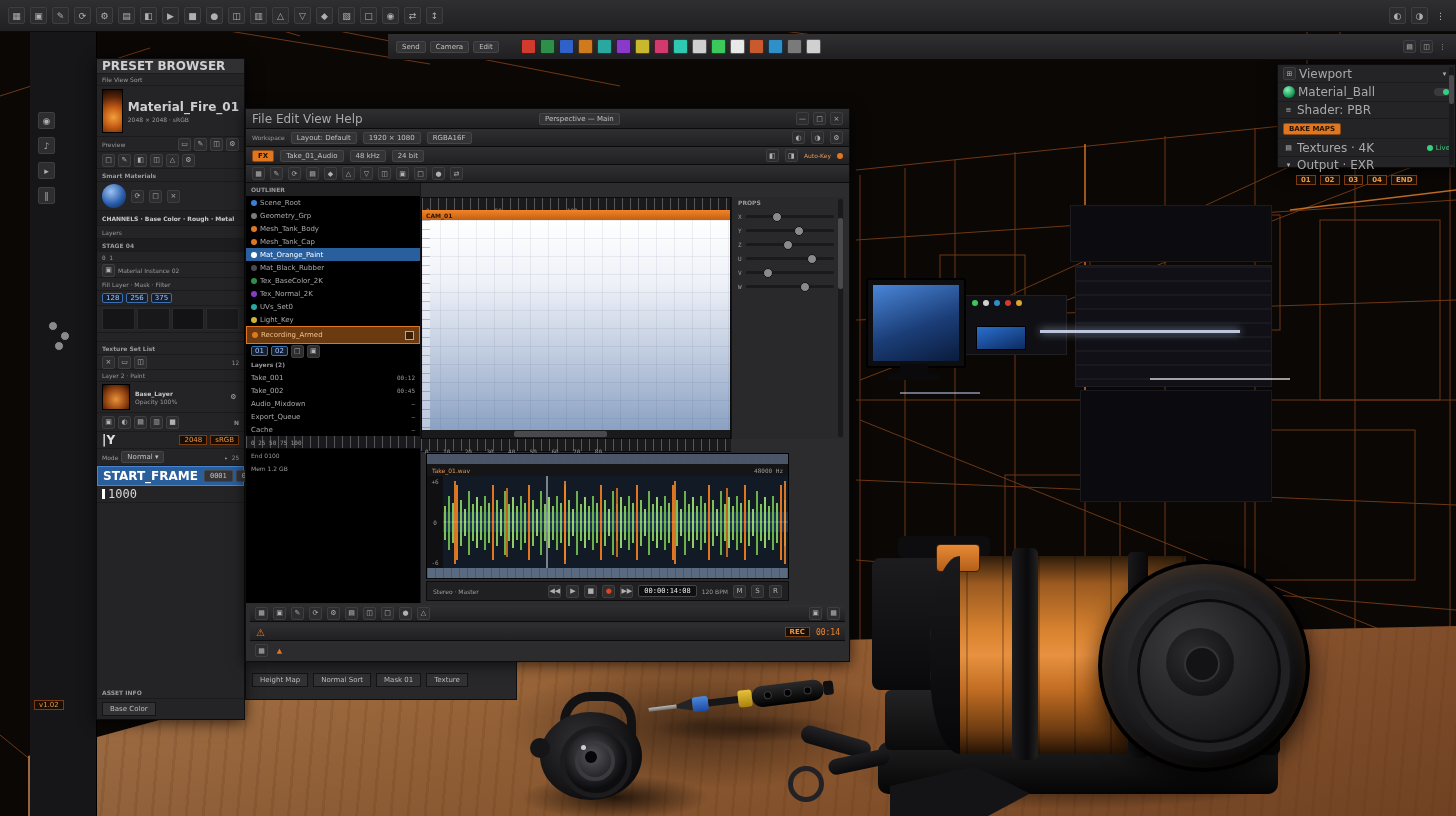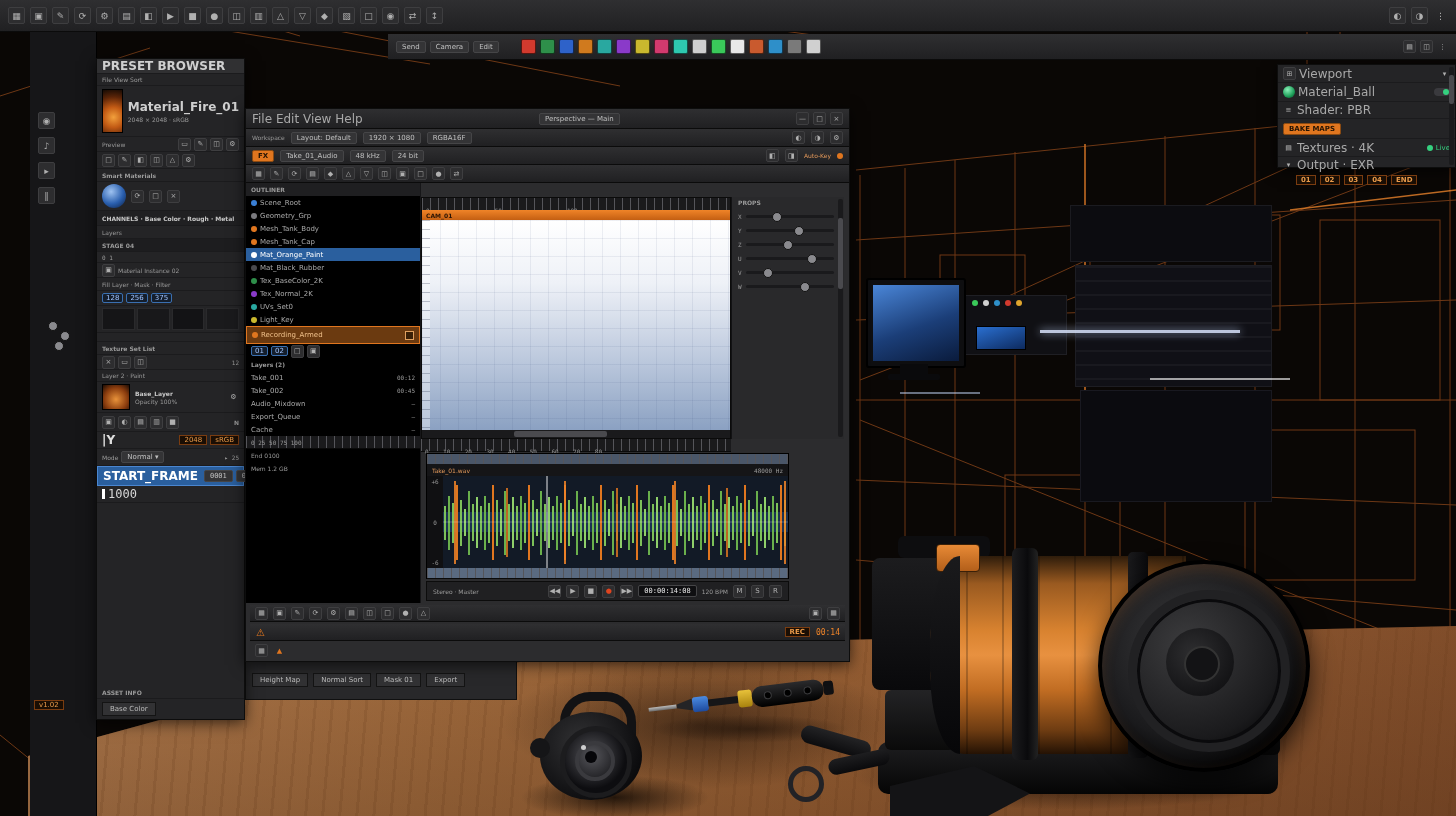--- a/index.html
+++ b/index.html
@@ -364,21 +364,21 @@
       </div>
     <div class="lrow" style="height:20px;border-bottom:none">
       <span class="tab">Base Color</span>
     </div>
   </div>
 
   <div class="p row" style="left:245px;top:660px;width:272px;height:40px;background:#28282a;border:1px solid #101010;z-index:9;padding:0 6px;gap:5px;box-sizing:border-box">
     <span class="tab">Height Map</span>
     <span class="tab">Normal Sort</span>
     <span class="tab">Mask 01</span>
-    <span class="tab">Export</span>
+    <span class="tab">Texture</span>
   </div>
 
   <div class="p panel" style="left:245px;top:108px;width:603px;height:552px;z-index:10;background:#2c2c2e">
 
     <div class="p bar row" style="left:0;top:0;width:603px;height:20px;padding:0 6px;box-sizing:border-box">
       <span class="t7">File   Edit   View   Help</span>
       <span style="flex:1"></span>
       <span class="btn">Perspective — Main</span>
       <span style="flex:1"></span>
       <span class="ic sm">—</span>

